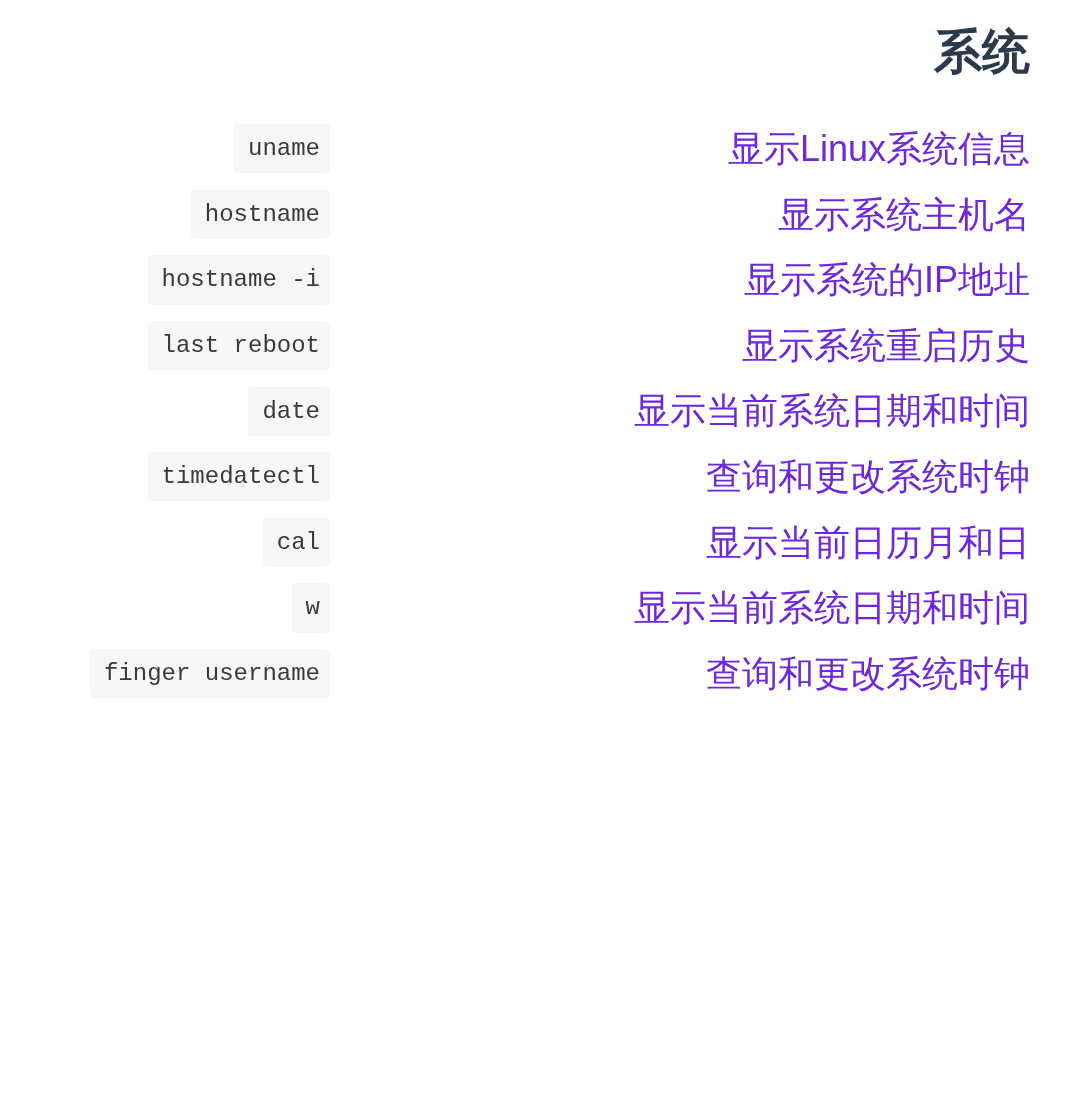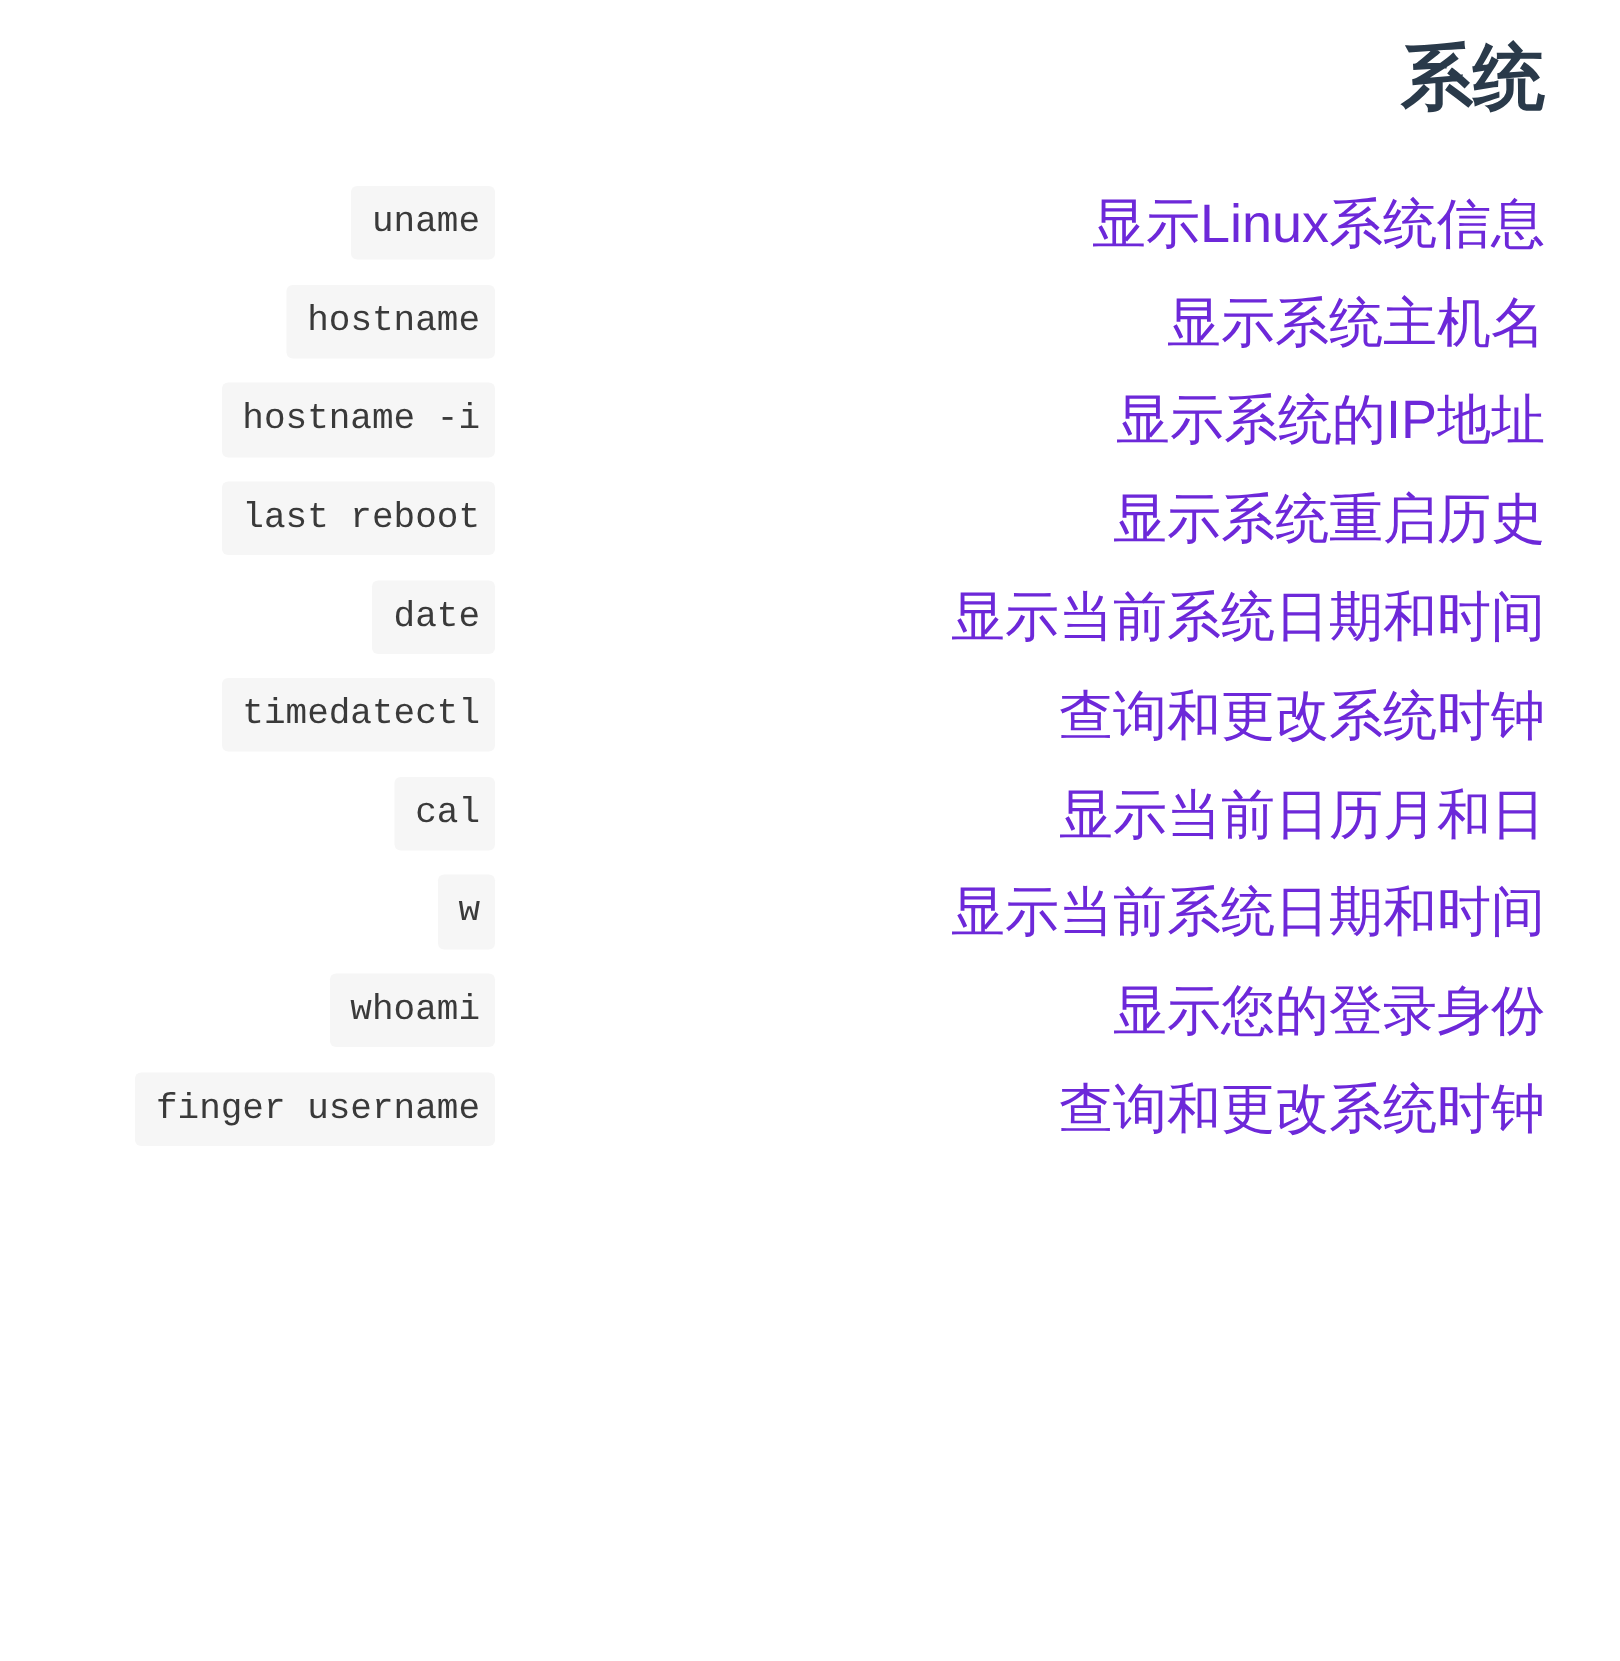--- a/index.html
+++ b/index.html
@@ -86,21 +86,17 @@
       </tr>
       <tr>
         <td class="cmd-cell"><span class="cmd-code">cal</span></td>
         <td class="desc-cell">显示当前日历月和日</td>
       </tr>
       <tr>
         <td class="cmd-cell"><span class="cmd-code">w</span></td>
         <td class="desc-cell">显示当前系统日期和时间</td>
       </tr>
       <tr>
-        <td class="cmd-cell"><span class="cmd-code">whoami</span></td>
-        <td class="desc-cell">显示您的登录身份</td>
-      </tr>
-      <tr>
         <td class="cmd-cell"><span class="cmd-code">finger username</span></td>
         <td class="desc-cell">查询和更改系统时钟</td>
       </tr>
     </tbody>
 </table>
 
 </body></html>

